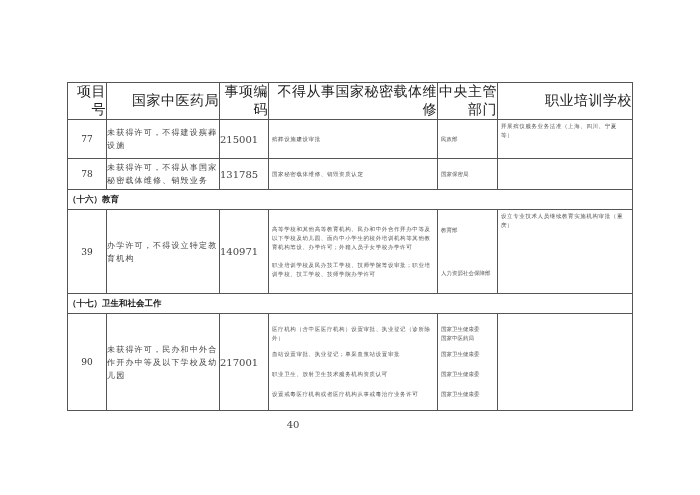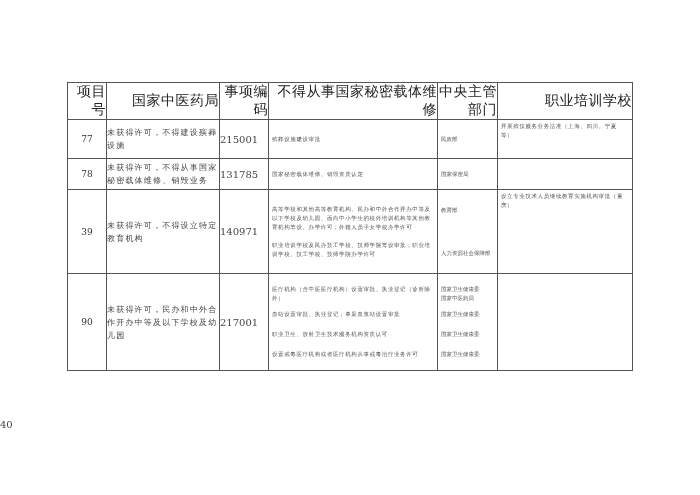--- a/index.html
+++ b/index.html
@@ -14,21 +14,21 @@
   .sec td { height:19px; font-size:8.5px; font-weight:bold; font-family:"DejaVu Sans","Liberation Sans",sans-serif; padding-left:4px; color:#222; text-align:left; }
   .num { text-align:center; font-size:9px; color:#333; }
   .item { font-size:8px; padding:2px 0 !important; line-height:13px; letter-spacing:1.2px; color:#444; }
   .code { text-align:left; font-size:10px; color:#444; }
   .desc { font-size:5.5px; padding:2px 3px !important; line-height:9px; color:#555; letter-spacing:0.6px; }
   .dept { font-size:5.5px; padding:2px 3px !important; line-height:9px; color:#555; }
   .local { font-size:5.5px; padding:2px 3px !important; line-height:9px; color:#555; letter-spacing:0.6px; vertical-align:top !important; }
   .sub { display:block; }
   .gap { display:block; height:9px; }
   .gap-s { display:block; height:7px; }
-  .pageno { position:absolute; left:0; width:586px; top:419px; font-size:10px; color:#444; }
+  .pageno { position:absolute; left:0; width:586px; top:419px; text-align:center; font-size:10px; color:#444; }
 </style>
 </head>
 <body>
 
 <div class="page">
   <table class="main">
     <colgroup>
       <col style="width:39px">
       <col style="width:113px">
       <col style="width:49px">
@@ -56,37 +56,43 @@
     </tr>
     <tr style="height:29px">
       <td class="num">78</td>
       <td class="item">未获得许可，不得从事国家秘密载体维修、销毁业务</td>
       <td class="code">131785</td>
       <td class="desc">国家秘密载体维修、销毁资质认定</td>
       <td class="dept">国家保密局</td>
       <td class="local"></td>
     </tr>
 
+    <tr class="sec">
+      <td colspan="6">（十六）教育</td>
+    </tr>
     <tr style="height:84px">
       <td class="num">39</td>
-      <td class="item">未获得许可，不得设立特定教育机构</td>
+      <td class="item">办学许可，不得设立特定教育机构</td>
       <td class="code">140971</td>
       <td class="desc">
         <span class="sub">高等学校和其他高等教育机构、民办和中外合作开办中等及以下学校及幼儿园、面向中小学生的校外培训机构等其他教育机构筹设、办学许可；外籍人员子女学校办学许可</span>
         <span class="gap"></span>
         <span class="sub">职业培训学校及民办技工学校、技师学院筹设审批；职业培训学校、技工学校、技师学院办学许可</span>
       </td>
       <td class="dept">
         <span class="sub">教育部</span>
         <span class="gap" style="height:34px"></span>
         <span class="sub">人力资源社会保障部</span>
       </td>
       <td class="local" style="vertical-align:middle">设立专业技术人员继续教育实施机构审批（重庆）</td>
     </tr>
 
+    <tr class="sec">
+      <td colspan="6">（十七）卫生和社会工作</td>
+    </tr>
     <tr style="height:97px">
       <td class="num">90</td>
       <td class="item">未获得许可，民办和中外合作开办中等及以下学校及幼儿园</td>
       <td class="code">217001</td>
       <td class="desc">
         <span class="sub">医疗机构（含中医医疗机构）设置审批、执业登记（诊所除外）</span>
         <span class="gap-s"></span>
         <span class="sub">血站设置审批、执业登记；单采血浆站设置审批</span>
         <span class="gap-s" style="height:11px"></span>
         <span class="sub">职业卫生、放射卫生技术服务机构资质认可</span>

